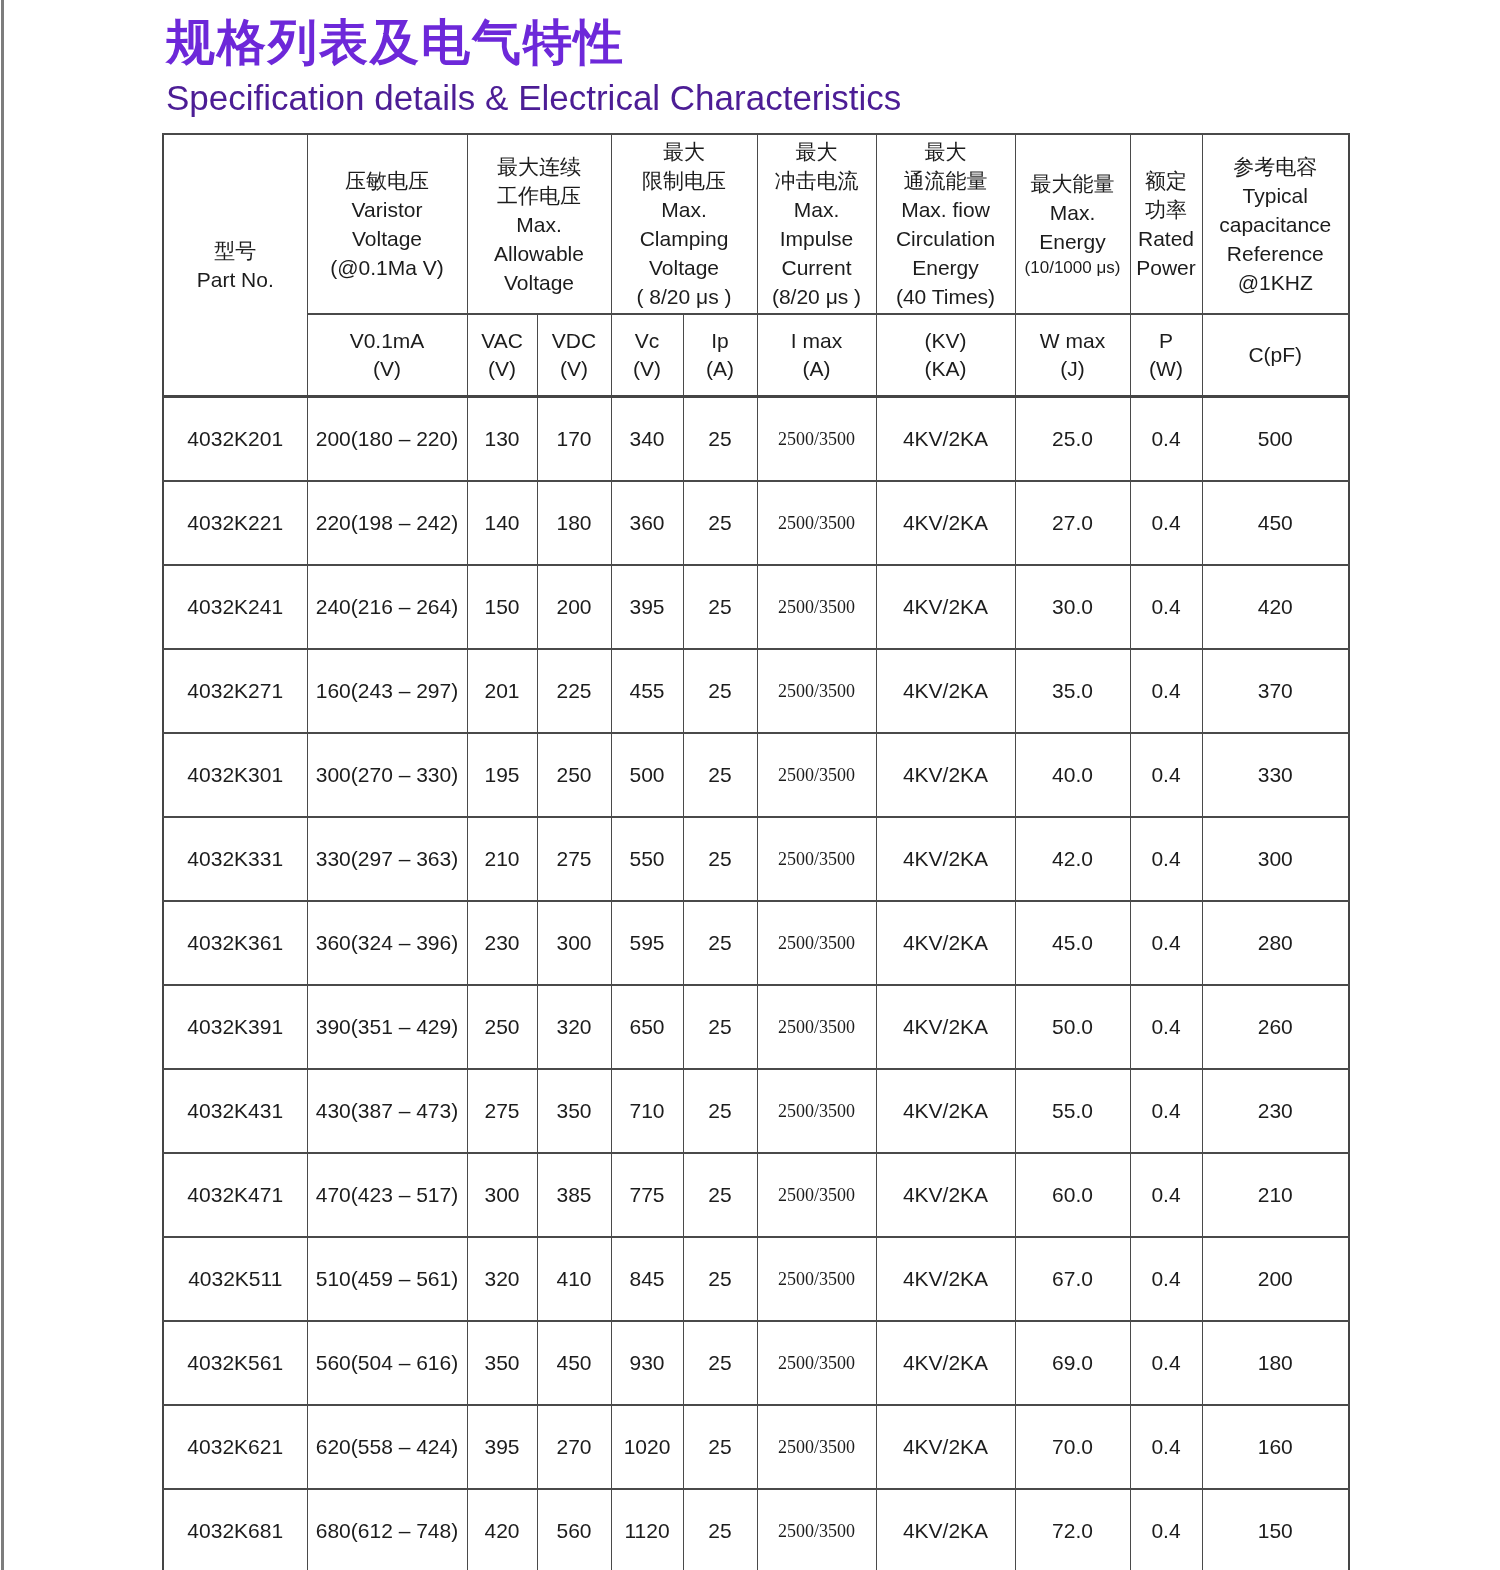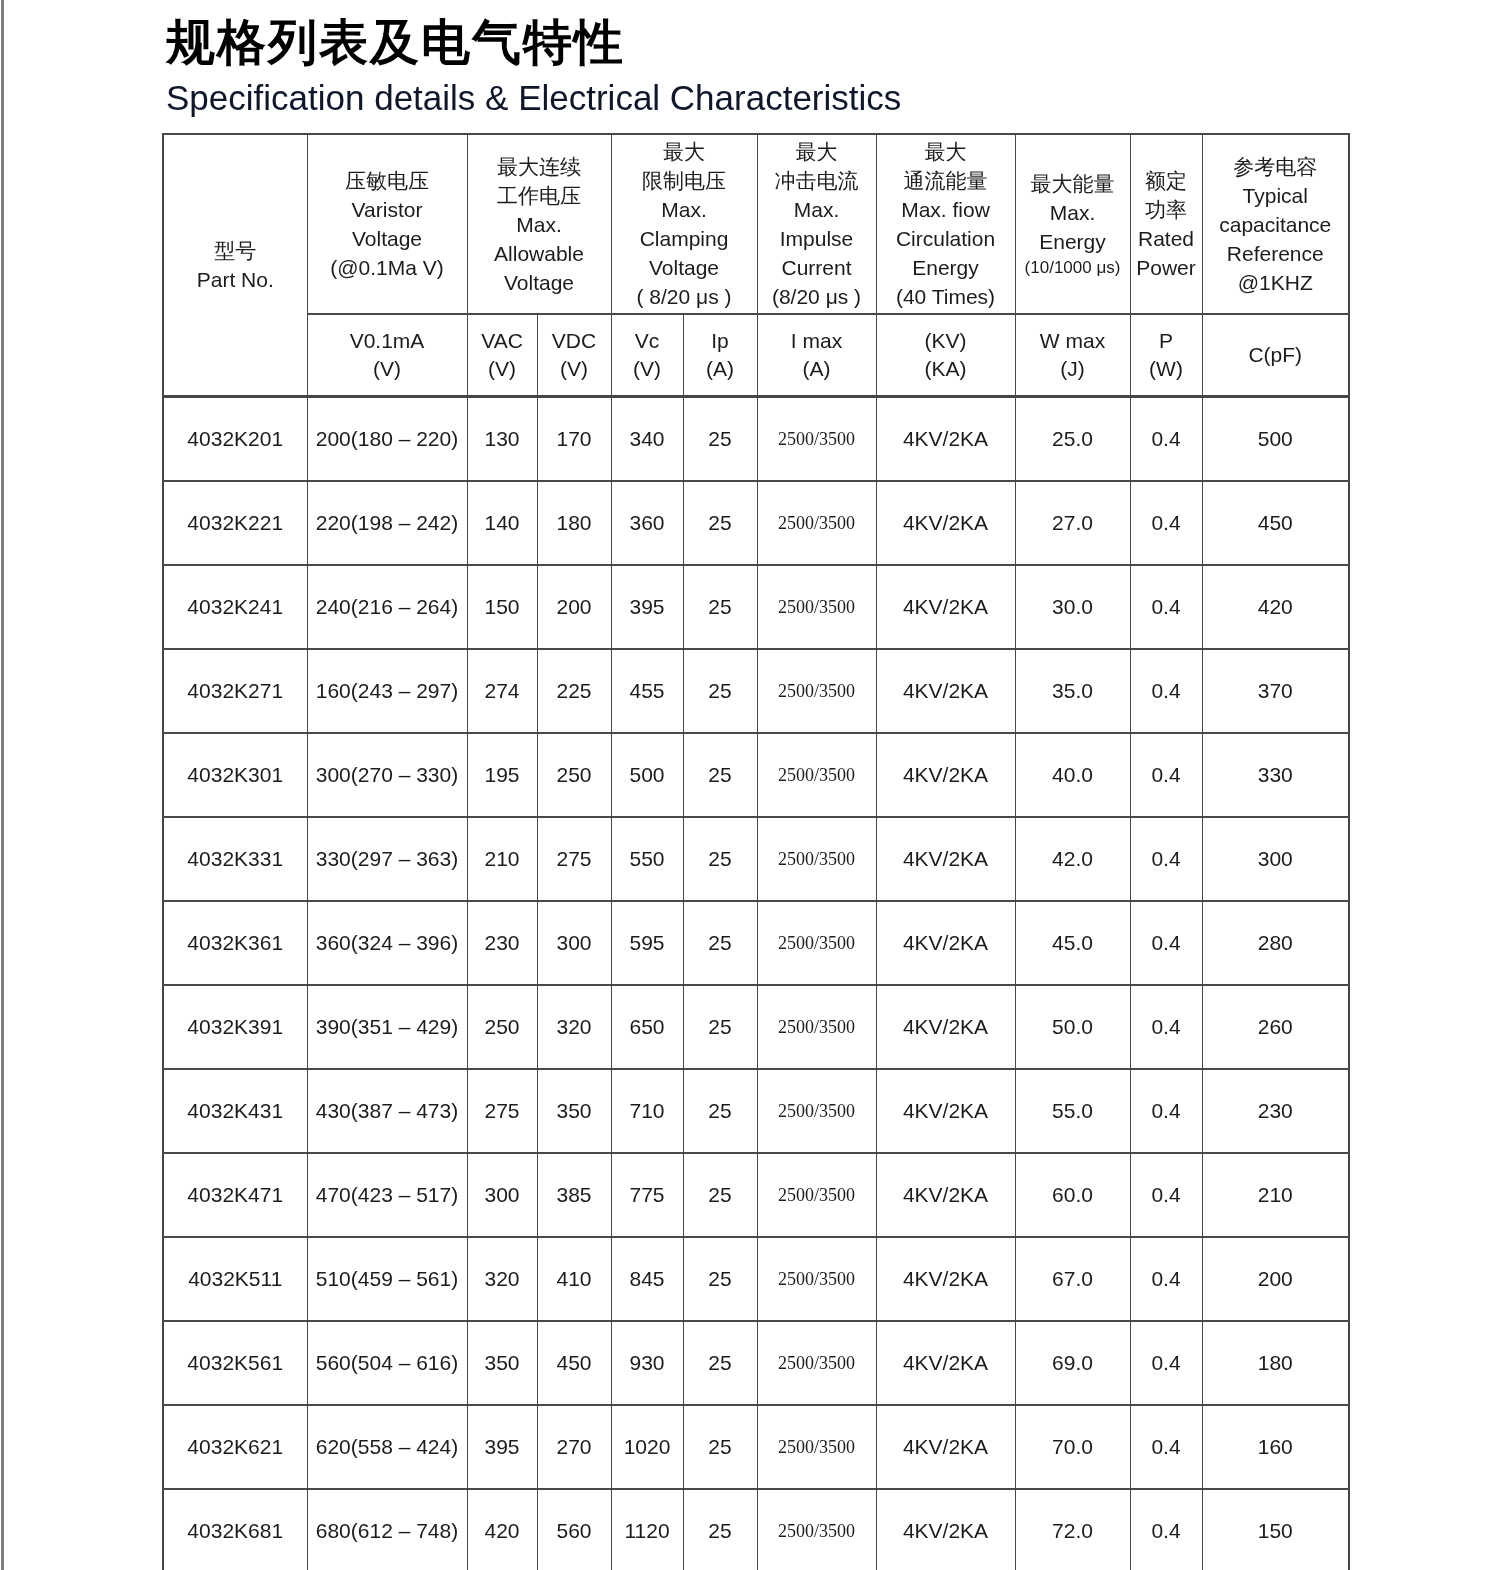--- a/index.html
+++ b/index.html
@@ -4,25 +4,25 @@
 <style>
   html,body{margin:0;padding:0;}
   body{
     width:1500px;height:1570px;background:#ffffff;position:relative;
     font-family:"Liberation Sans","DejaVu Sans",sans-serif;color:#1c1c1c;
     overflow:hidden;
   }
   .page-edge{position:absolute;left:1px;top:0;width:3px;height:1570px;background:#7d7d7d;}
   .title{
     position:absolute;left:166px;top:10px;
-    font-size:49px;font-weight:bold;color:#000000;letter-spacing:2px;white-space:nowrap;
+    font-size:49px;font-weight:bold;color:#6d28d9;letter-spacing:2px;white-space:nowrap;
   }
   .subtitle{
     position:absolute;left:166px;top:78px;
-    font-size:35px;color:#0f172a;white-space:nowrap;
+    font-size:35px;color:#4c1d95;white-space:nowrap;
   }
   table.spec-table{
     position:absolute;left:162px;top:133px;width:1186px;
     border-collapse:collapse;table-layout:fixed;
     border:2px solid #454545;
   }
   .spec-table th,.spec-table td{
     border-left:1px solid #4a4a4a;border-right:1px solid #4a4a4a;
     border-top:2px solid #4a4a4a;border-bottom:2px solid #4a4a4a;
     text-align:center;vertical-align:middle;
@@ -163,21 +163,21 @@
     <td>25</td>
     <td class="c-imax">2500/3500</td>
     <td>4KV/2KA</td>
     <td>30.0</td>
     <td>0.4</td>
     <td>420</td>
   </tr>
       <tr>
     <td>4032K271</td>
     <td>160(243 – 297)</td>
-    <td>274</td>
+    <td>201</td>
     <td>225</td>
     <td>455</td>
     <td>25</td>
     <td class="c-imax">2500/3500</td>
     <td>4KV/2KA</td>
     <td>35.0</td>
     <td>0.4</td>
     <td>370</td>
   </tr>
       <tr>

